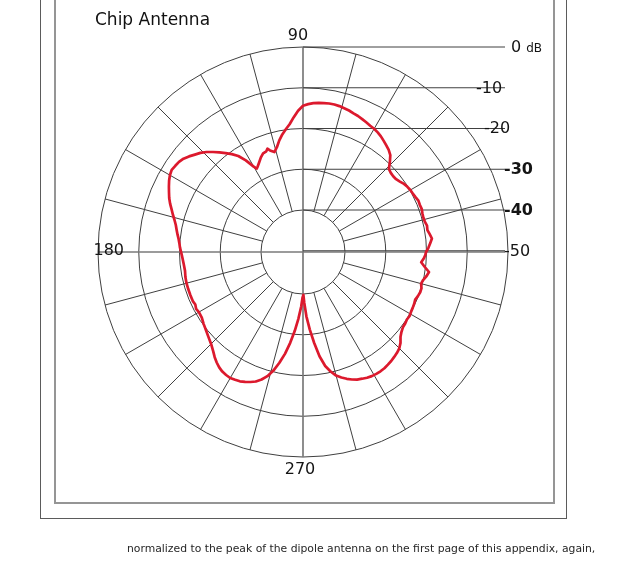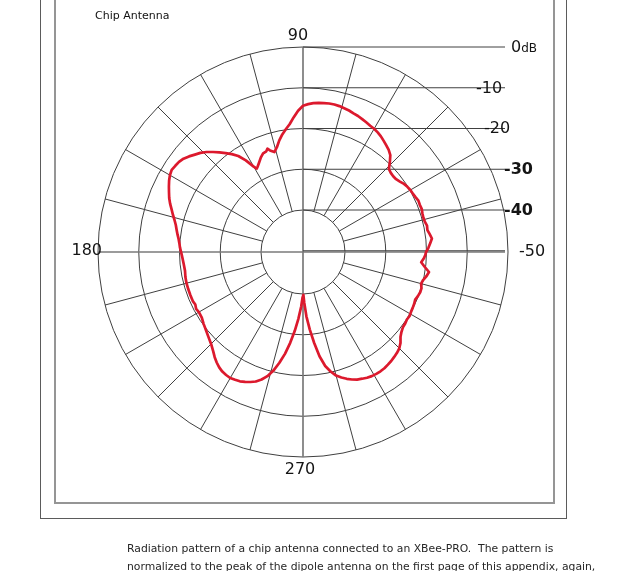--- a/index.html
+++ b/index.html
@@ -2,33 +2,33 @@
 <html><head>
 <meta charset="utf-8">
 <style>
   html,body{margin:0;padding:0;background:#ffffff;}
   #page{position:relative;width:620px;height:571px;background:#ffffff;overflow:hidden;
         font-family:"DejaVu Sans","Liberation Sans",sans-serif;color:#1a1a1a;}
   .frame{position:absolute;box-sizing:border-box;background:transparent;}
   #outer-frame{left:40px;top:-8px;width:527px;height:527px;border:1px solid #5b5b5b;}
   #inner-frame{left:54px;top:-8px;width:501px;height:512px;border:2px solid #959595;}
   #chart-svg{position:absolute;left:0;top:0;}
-  #chart-title{position:absolute;left:95px;top:9px;font-size:11px;color:#111;white-space:nowrap;}
+  #chart-title{position:absolute;left:95px;top:9px;font-size:17px;color:#111;white-space:nowrap;}
   .angle-label{position:absolute;font-size:16px;line-height:18px;color:#141414;white-space:nowrap;}
   #angle-90{left:298px;top:26px;transform:translateX(-50%);}
-  #angle-180{right:518px;top:241px;}
+  #angle-180{right:496px;top:241px;}
   #angle-270{left:300px;top:460px;transform:translateX(-50%);}
   .db-label{position:absolute;font-size:16px;line-height:18px;color:#141414;white-space:nowrap;}
-  .db-unit{font-size:12px;}
+  .db-unit{font-size:12px;margin-left:5px;}
   #db-0{left:511px;top:38px;}
   #db-1{left:476px;top:79px;}
   #db-2{left:484px;top:119px;}
   #db-3{left:504px;top:160px;font-weight:bold;}
   #db-4{left:504px;top:201px;font-weight:bold;}
-  #db-5{left:519px;top:242px;}
+  #db-5{left:504px;top:242px;}
   #caption{position:absolute;left:127px;top:540px;font-size:10.8px;line-height:17.5px;
            color:#262626;}
   .cap-line{white-space:pre;}
 </style>
 </head>
 <body>
 
 <div id="page">
 
   <div id="outer-frame" class="frame"></div>
@@ -80,17 +80,16 @@
   <div id="angle-270" class="angle-label">270</div>
 
   <div id="db-0" class="db-label"><span>0</span><span class="db-unit">dB</span></div>
   <div id="db-1" class="db-label">-10</div>
   <div id="db-2" class="db-label">-20</div>
   <div id="db-3" class="db-label">-30</div>
   <div id="db-4" class="db-label">-40</div>
   <div id="db-5" class="db-label">-50</div>
 
   <div id="caption">
-    <div class="cap-line">Radiation pattern of a chip antenna connected to an XBee-PRO.  The pattern is</div>
     <div class="cap-line">normalized to the peak of the dipole antenna on the first page of this appendix, again,</div>
   </div>
 
 </div>
 
 </body></html>

